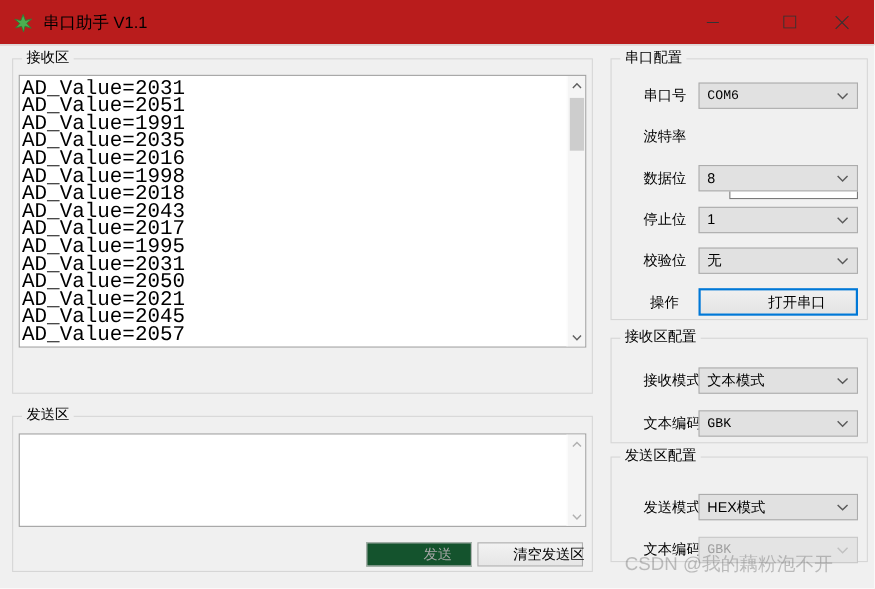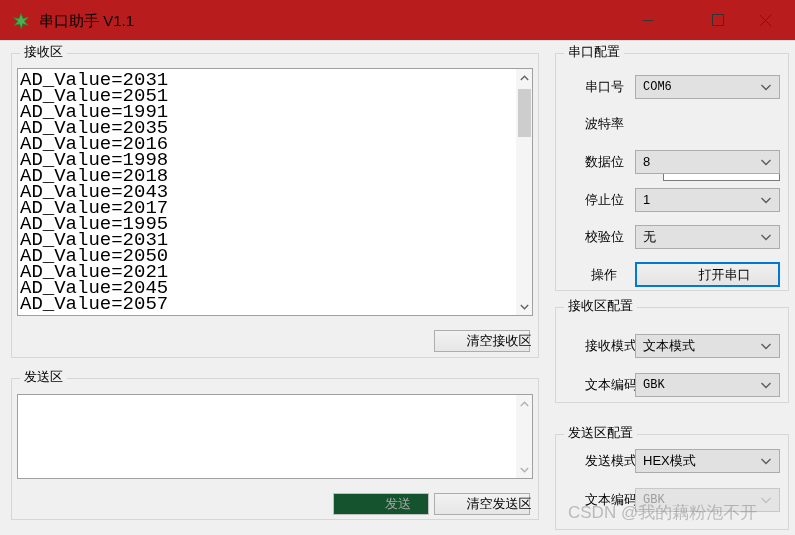--- a/index.html
+++ b/index.html
@@ -278,21 +278,20 @@
       </div>
       <div class="thumb" style="top:20px; height:48px;"></div>
       <div class="arrow down">
         <svg width="9" height="6" viewBox="0 0 9 6">
           <polyline points="0.8,1 4.5,4.8 8.2,1" fill="none" stroke="#606060" stroke-width="1.3"></polyline>
         </svg>
       </div>
     </div>
   </div>
 
-  <div class="btn" style="left:434px; top:330px; width:96px; height:22px;">清空接收区</div>
 
   <div class="group" style="left:11px; top:378px; width:528px; height:142px;">
     <span class="group-title">发送区</span>
   </div>
 
   <div class="textbox" style="left:17px; top:394px; width:516px; height:85px;">
     <div class="textbox-inner"></div>
     <div class="vscroll">
       <div class="arrow up">
         <svg width="9" height="6" viewBox="0 0 9 6">
@@ -384,21 +383,21 @@
   <div class="field-label" style="left:566px; top:377px;">文本编码</div>
   <div class="combo" style="left:635px; top:373px; width:145px;">
     <span class="combo-text mono">GBK</span>
     <span class="chev">
       <svg width="12" height="12" viewBox="0 0 12 12">
         <polyline points="1.5,4 6,8.5 10.5,4" fill="none" stroke="#5a5a5a" stroke-width="1.3"></polyline>
       </svg>
     </span>
   </div>
 
-  <div class="group" style="left:555px; top:434px; width:234px; height:96px;padding-left:16px;">
+  <div class="group" style="left:555px; top:415px; width:234px; height:96px;padding-left:16px;">
     <span class="group-title">发送区配置</span>
   </div>
 
   <div class="field-label" style="left:566px; top:453px;">发送模式</div>
   <div class="combo" style="left:635px; top:449px; width:145px;">
     <span class="combo-text">HEX模式</span>
     <span class="chev">
       <svg width="12" height="12" viewBox="0 0 12 12">
         <polyline points="1.5,4 6,8.5 10.5,4" fill="none" stroke="#5a5a5a" stroke-width="1.3"></polyline>
       </svg>

